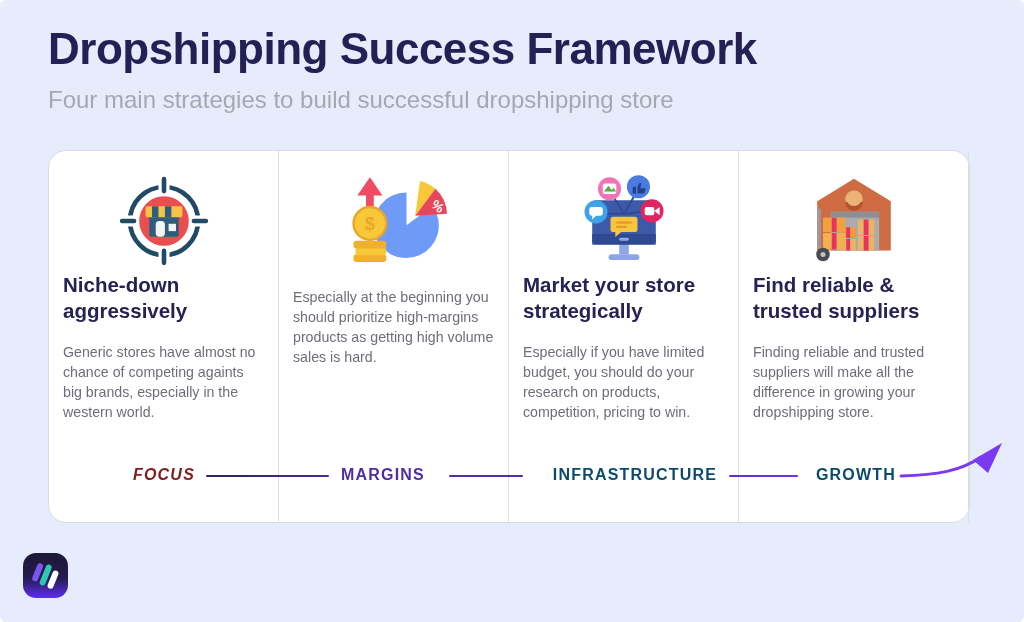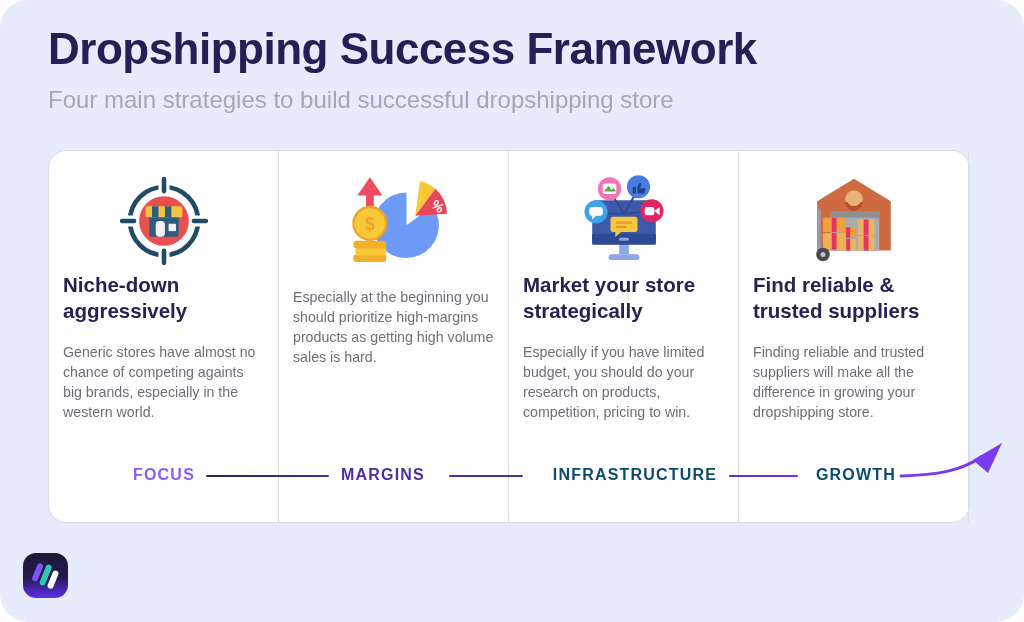--- a/index.html
+++ b/index.html
@@ -1,18 +1,18 @@
 <!DOCTYPE html>
 <html><head>
 <meta charset="utf-8">
 <style>
   * { margin:0; padding:0; box-sizing:border-box; }
   html,body { width:1024px; height:622px; overflow:hidden; background:#ffffff;
               font-family:"Liberation Sans", sans-serif; }
-  .panel { position:absolute; inset:0; background:#E6ECFB; border-radius:28px; }
+  .panel { position:absolute; inset:0; background:#E6ECFB; border-radius:6px; }
 
   .title { position:absolute; left:48px; top:24px; font-size:44px; font-weight:700;
            color:#241F54; letter-spacing:-0.5px; }
   .subtitle { position:absolute; left:48px; top:86px; font-size:24px; font-weight:500;
               color:#A7A7B2;text-align:center; }
 
   .card { position:absolute; left:48px; top:150px; width:922px; height:373px;
           background:#FFFFFF; border:1px solid #D9DAE3; border-radius:18px;
           display:grid; grid-template-columns:repeat(4,1fr); }
   .col { padding:0 14px; border-right:1px solid #DCDDE6; }
@@ -142,21 +142,21 @@
           <rect x="27" y="60" width="5" height="17" fill="#E8335F"></rect>
           <circle cx="18" cy="82" r="7" fill="#4A4A50"></circle>
           <circle cx="18" cy="82" r="2.6" fill="#C0C0C6"></circle>
         </svg>
       </div>
       <h2 class="heading">Find reliable &amp; trusted suppliers</h2>
       <p class="body-text">Finding reliable and trusted suppliers will make all the difference in growing your dropshipping store.</p>
     </div>
 
     <div class="flow">
-      <span class="flow-label" style="left: 115px; color: #8b5cf6;">FOCUS</span>
+      <span class="flow-label" style="left: 115px; color: #7f1d1d; font-style: italic;">FOCUS</span>
       <span class="flow-label" style="left: 334px; color: rgb(80, 45, 161);">MARGINS</span>
       <span class="flow-label" style="left: 576px; color: #0c4a6e; padding-left: 20px;">INFRASTRUCTURE</span>
       <span class="flow-label" style="left: 807px; color: #0c4a6e;">GROWTH</span>
       <div class="flow-line line-1"></div>
       <div class="flow-line line-2"></div>
       <div class="flow-line line-3"></div>
       <svg class="flow-arrow" width="112" height="48" viewBox="0 0 112 48">
         <path d="M2,35 C38,34 62,30 82,16" fill="none" stroke="#7A3BF0" stroke-width="3" stroke-linecap="round"></path>
         <polygon points="103,2 74,19 89,32" fill="#7A3BF0"></polygon>
       </svg>

